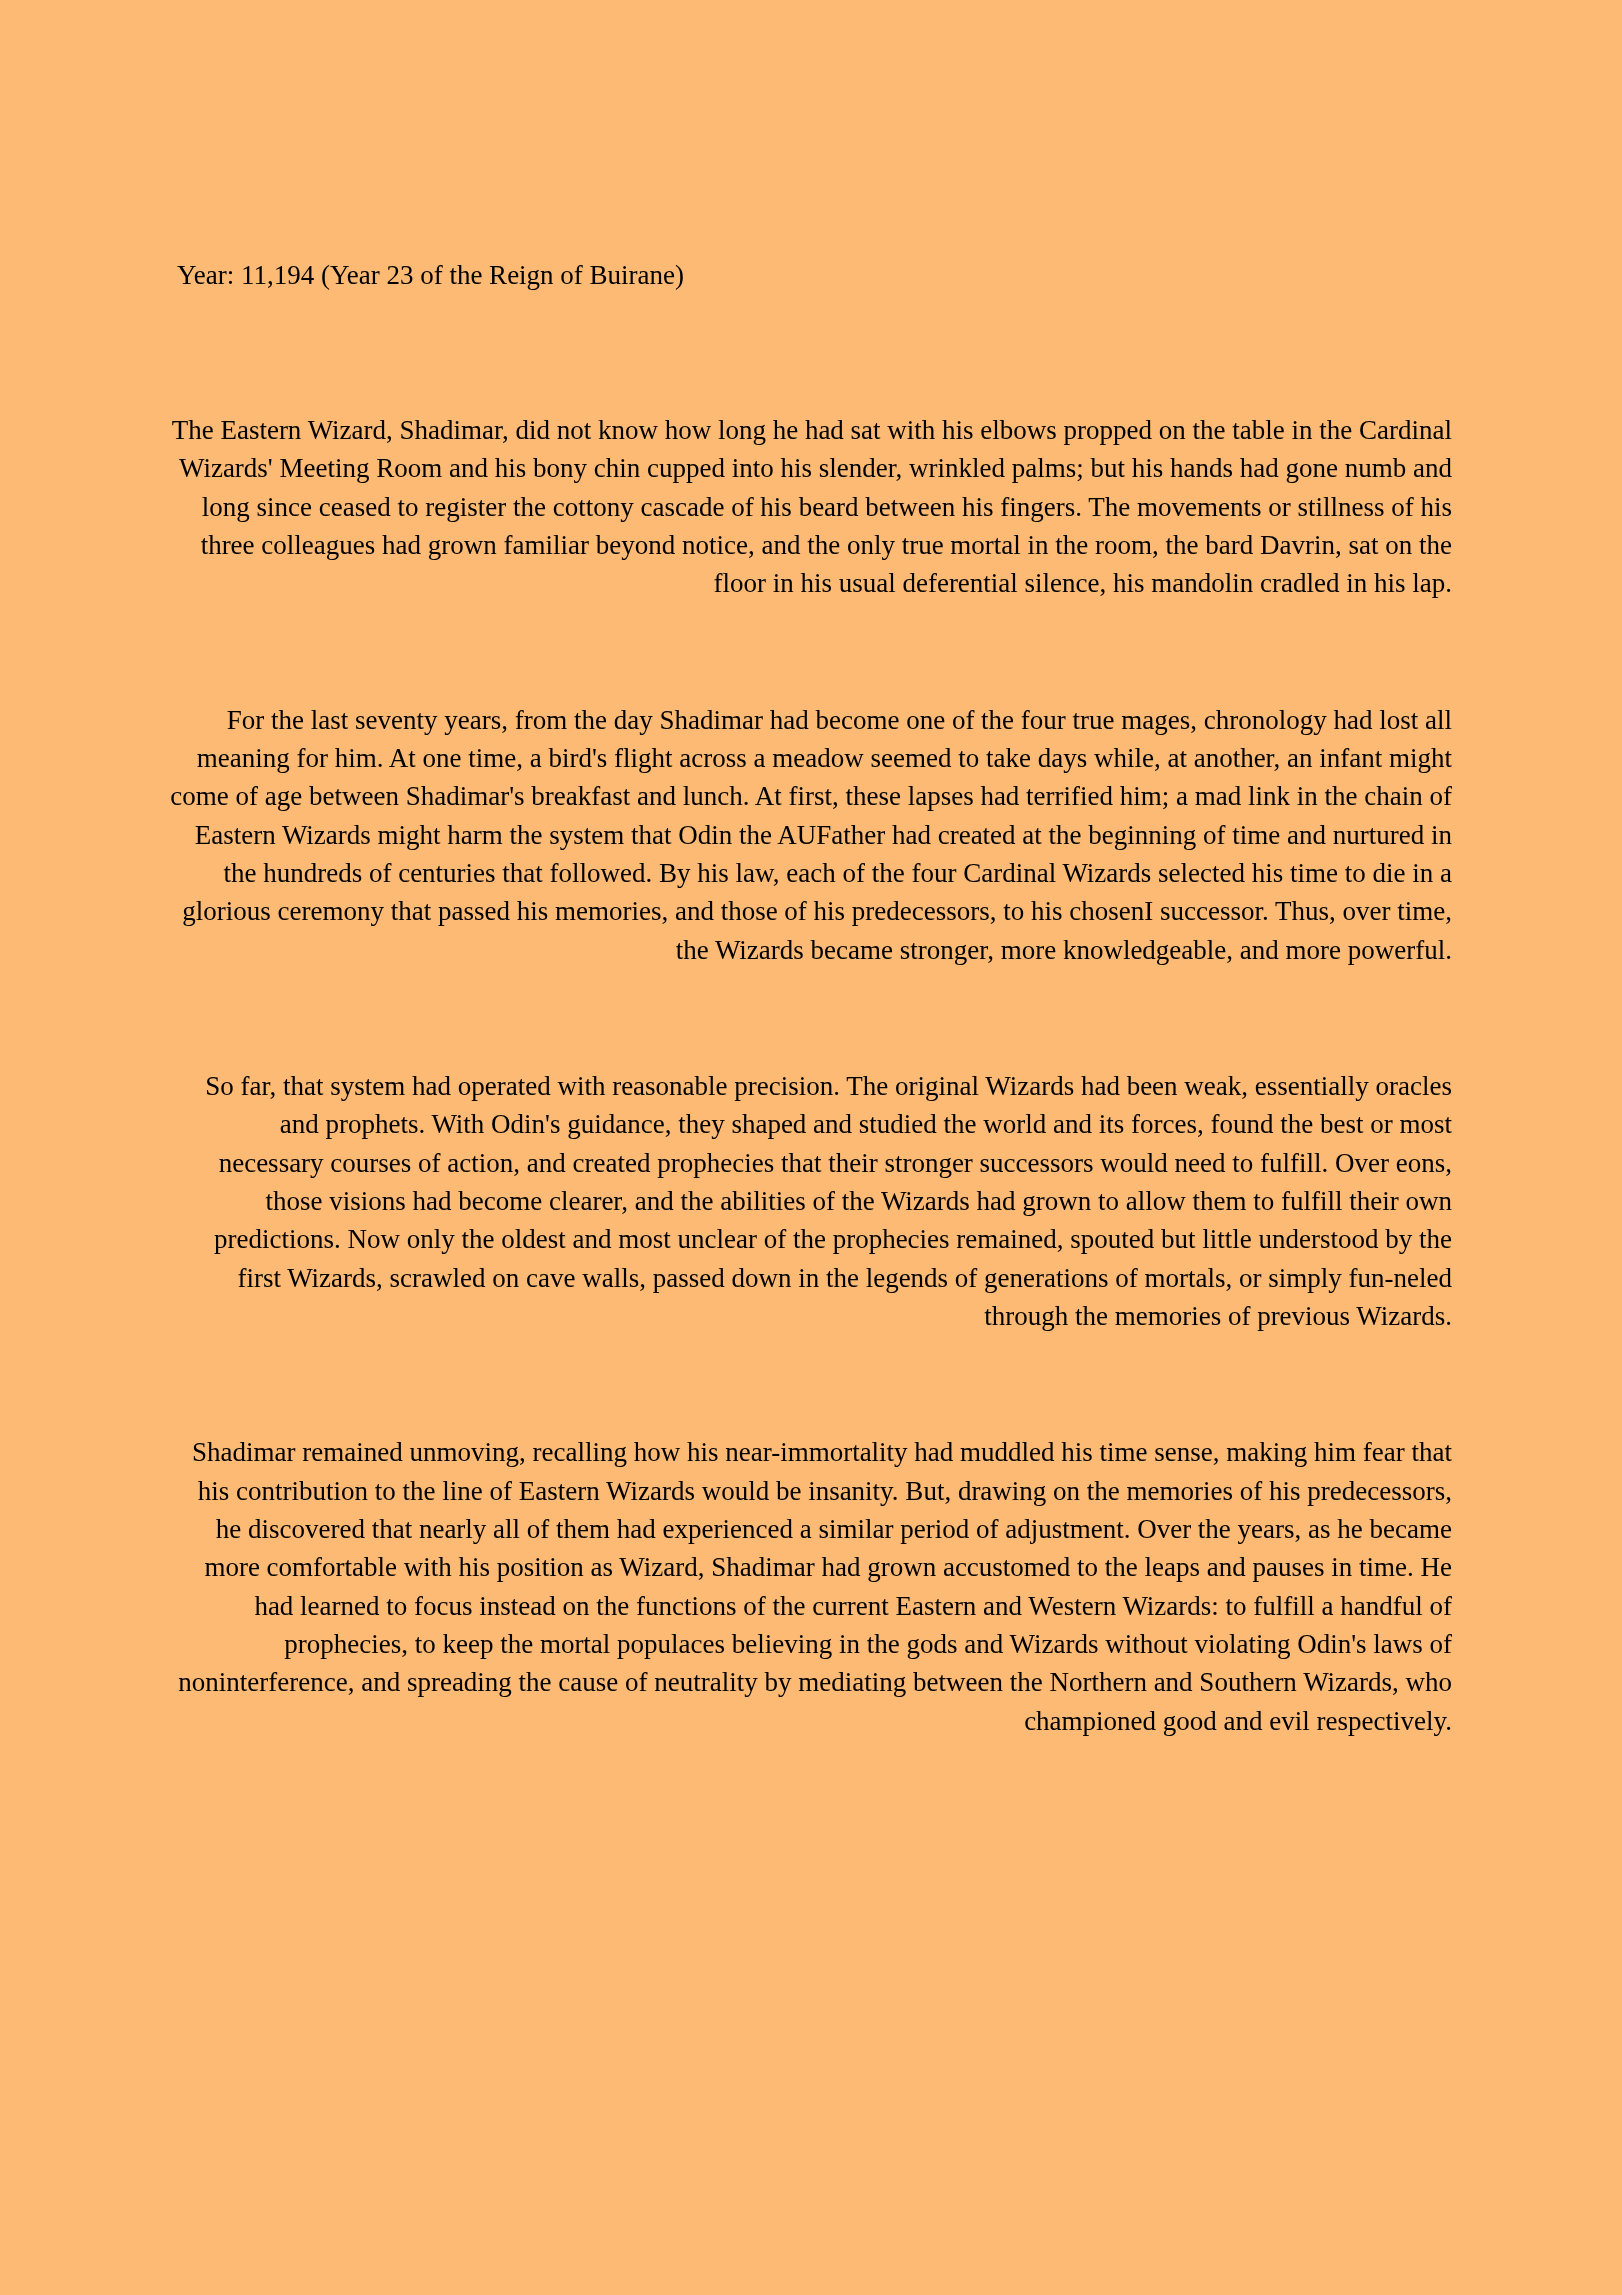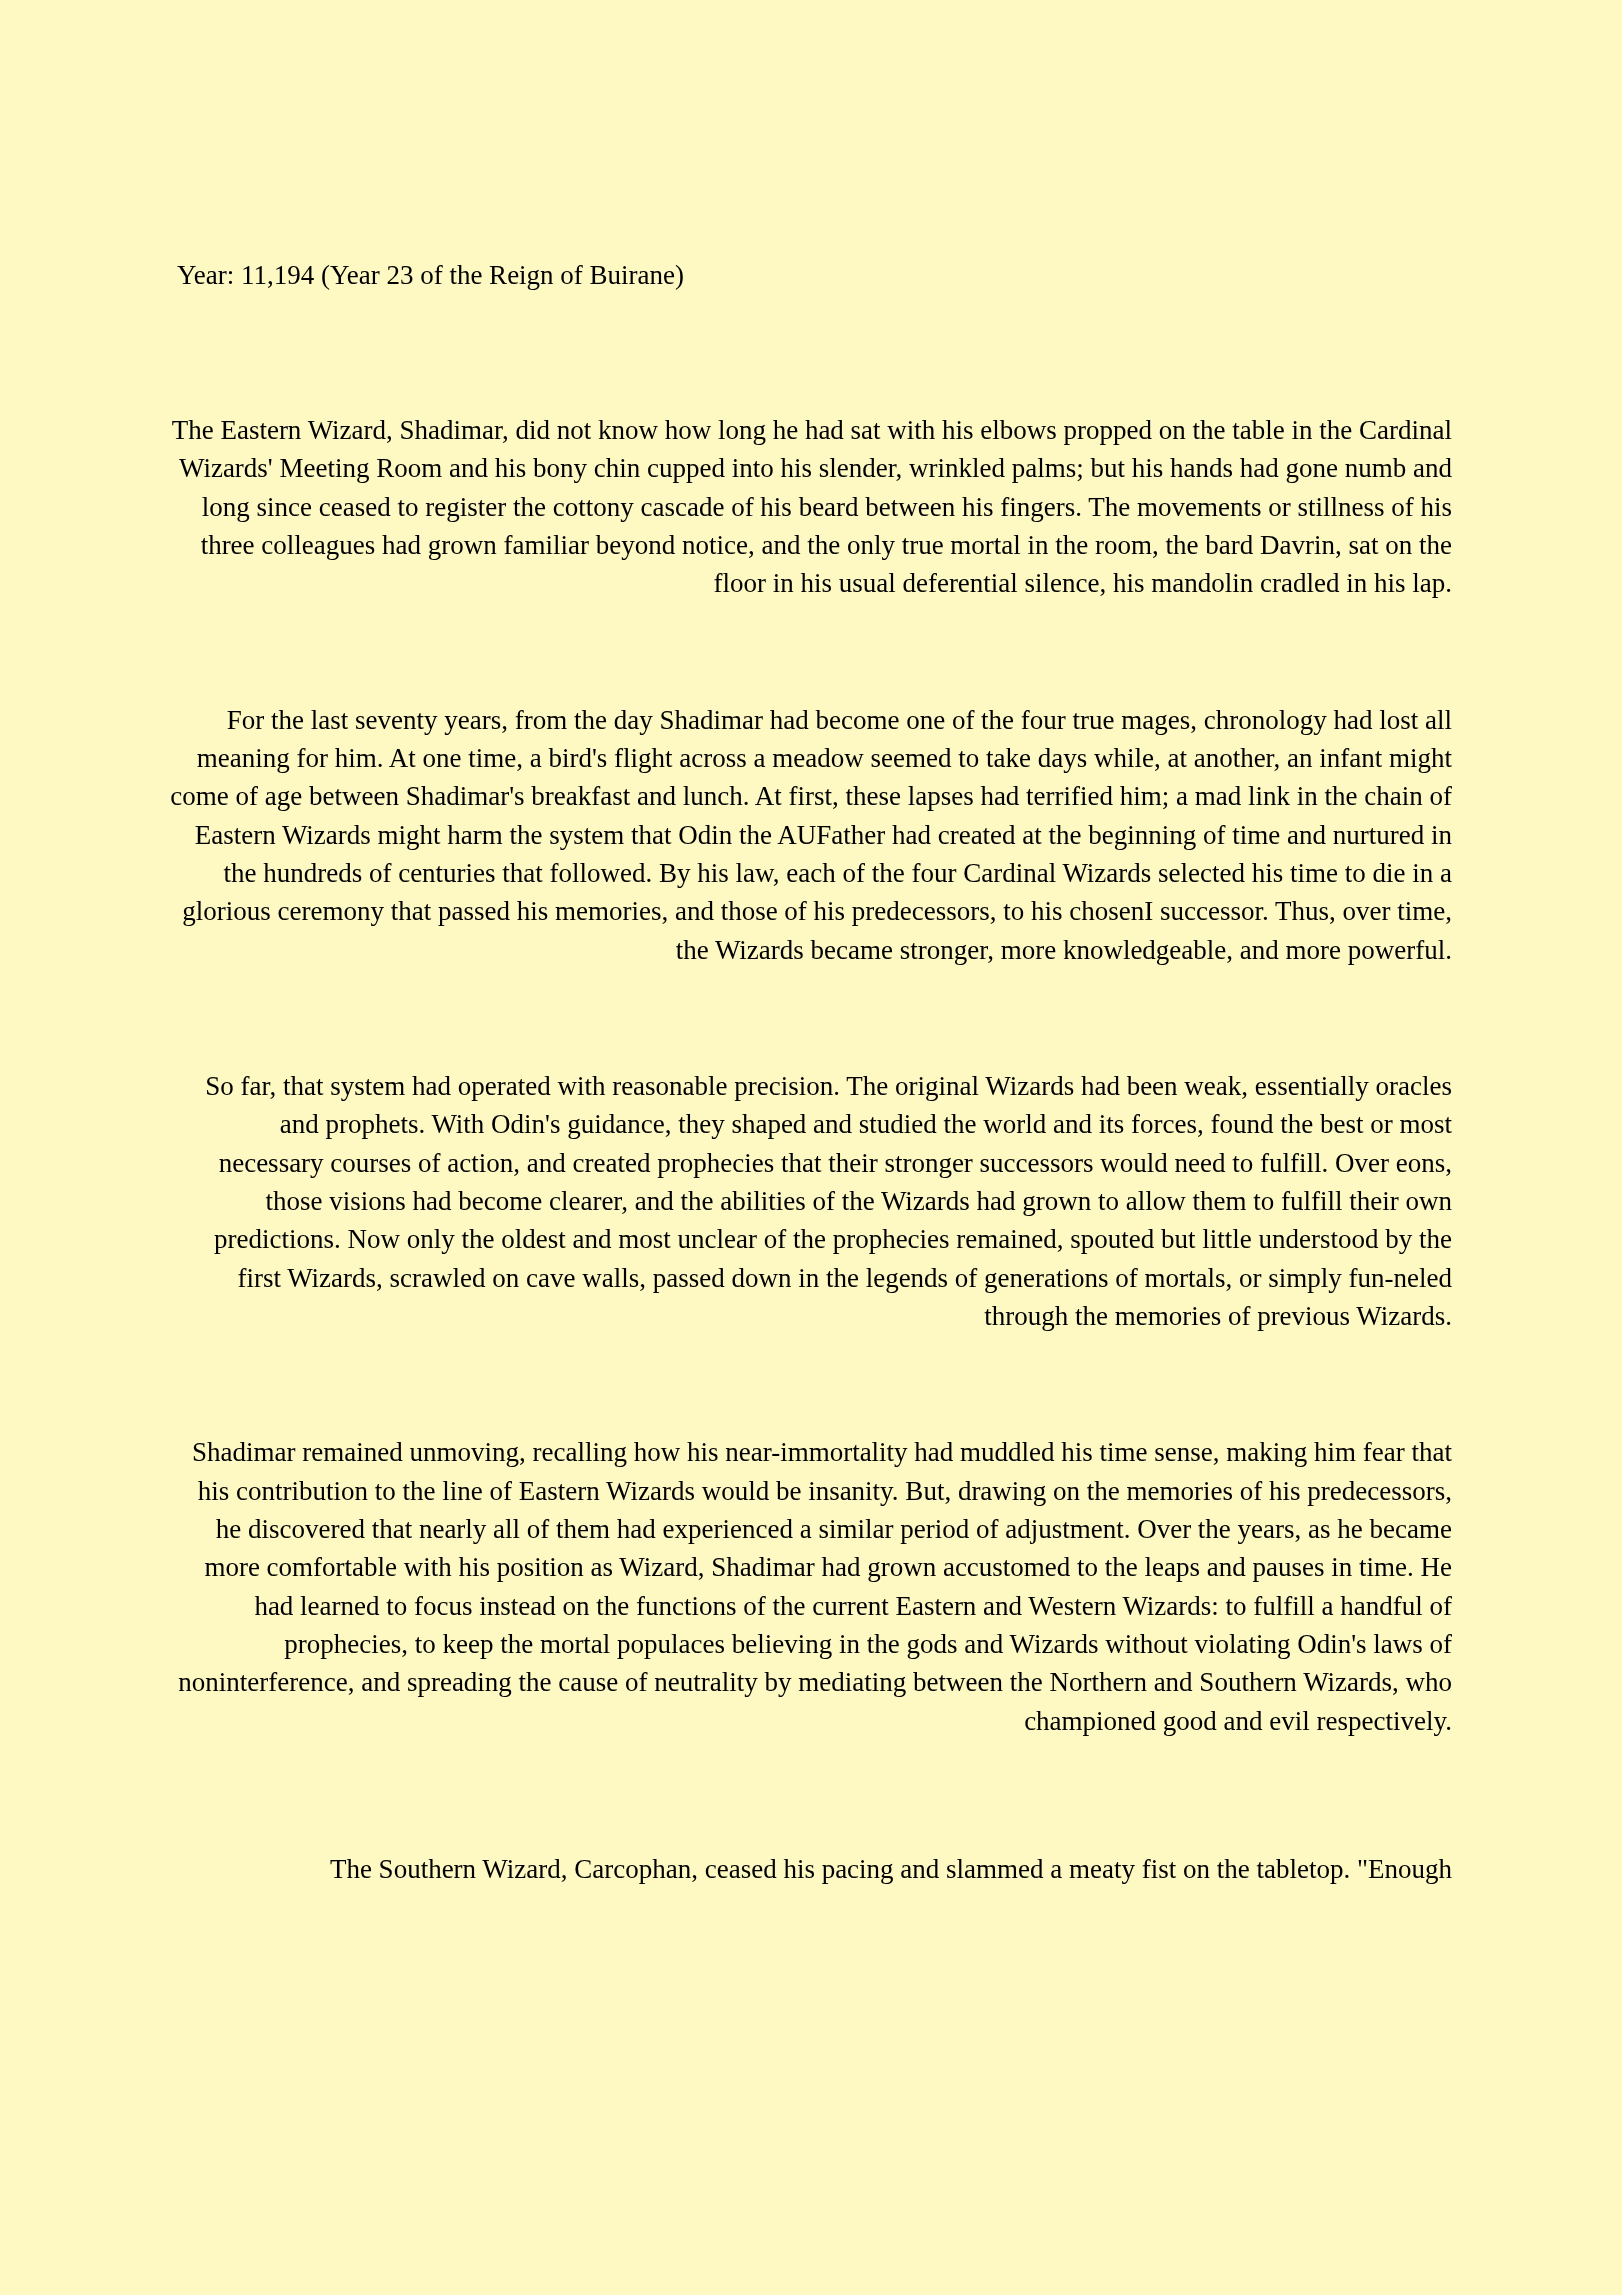--- a/index.html
+++ b/index.html
@@ -11,21 +11,21 @@
     width: 1622px;
     height: 2295px;
     font-family: "Liberation Serif", serif;
     color: #000000;
     -webkit-font-smoothing: antialiased;
   }
   .page {
     position: relative;
     width: 1622px;
     height: 2295px;
-    background: #fef9c3;
+    background: #fdba74;
     box-sizing: border-box;
     padding: 0;
   }
   .content {
     position: absolute;
     left: 169px;
     top: 262px;
     width: 1283px;
   }
   .heading-line {
@@ -64,17 +64,16 @@
     <div class="gap-between"></div>
 
     <p class="para"> So far, that system had operated with reasonable precision. The original Wizards had been weak, essentially oracles and prophets. With Odin's guidance, they shaped and studied the world and its forces, found the best or most necessary courses of action, and created prophecies that their stronger successors would need to fulfill. Over eons, those visions had become clearer, and the abilities of the Wizards had grown to allow them to fulfill their own predictions. Now only the oldest and most unclear of the prophecies remained, spouted but little understood by the first Wizards, scrawled on cave walls, passed down in the legends of generations of mortals, or simply fun-neled through the memories of previous Wizards.</p>
 
     <div class="gap-between"></div>
 
     <p class="para"> Shadimar remained unmoving, recalling how his near-immortality had muddled his time sense, making him fear that his contribution to the line of Eastern Wizards would be insanity. But, drawing on the memories of his predecessors, he discovered that nearly all of them had experienced a similar period of adjustment. Over the years, as he became more comfortable with his position as Wizard, Shadimar had grown accustomed to the leaps and pauses in time. He had learned to focus instead on the functions of the current Eastern and Western Wizards: to fulfill a handful of prophecies, to keep the mortal populaces believing in the gods and Wizards without violating Odin's laws of noninterference, and spreading the cause of neutrality by mediating between the Northern and Southern Wizards, who championed good and evil respectively.</p>
 
     <div class="gap-last"></div>
 
-    <p class="para">The Southern Wizard, Carcophan, ceased his pacing and slammed a meaty fist on the tabletop. "Enough</p>
 
   </div>
 </div>
 
 
 </body></html>

